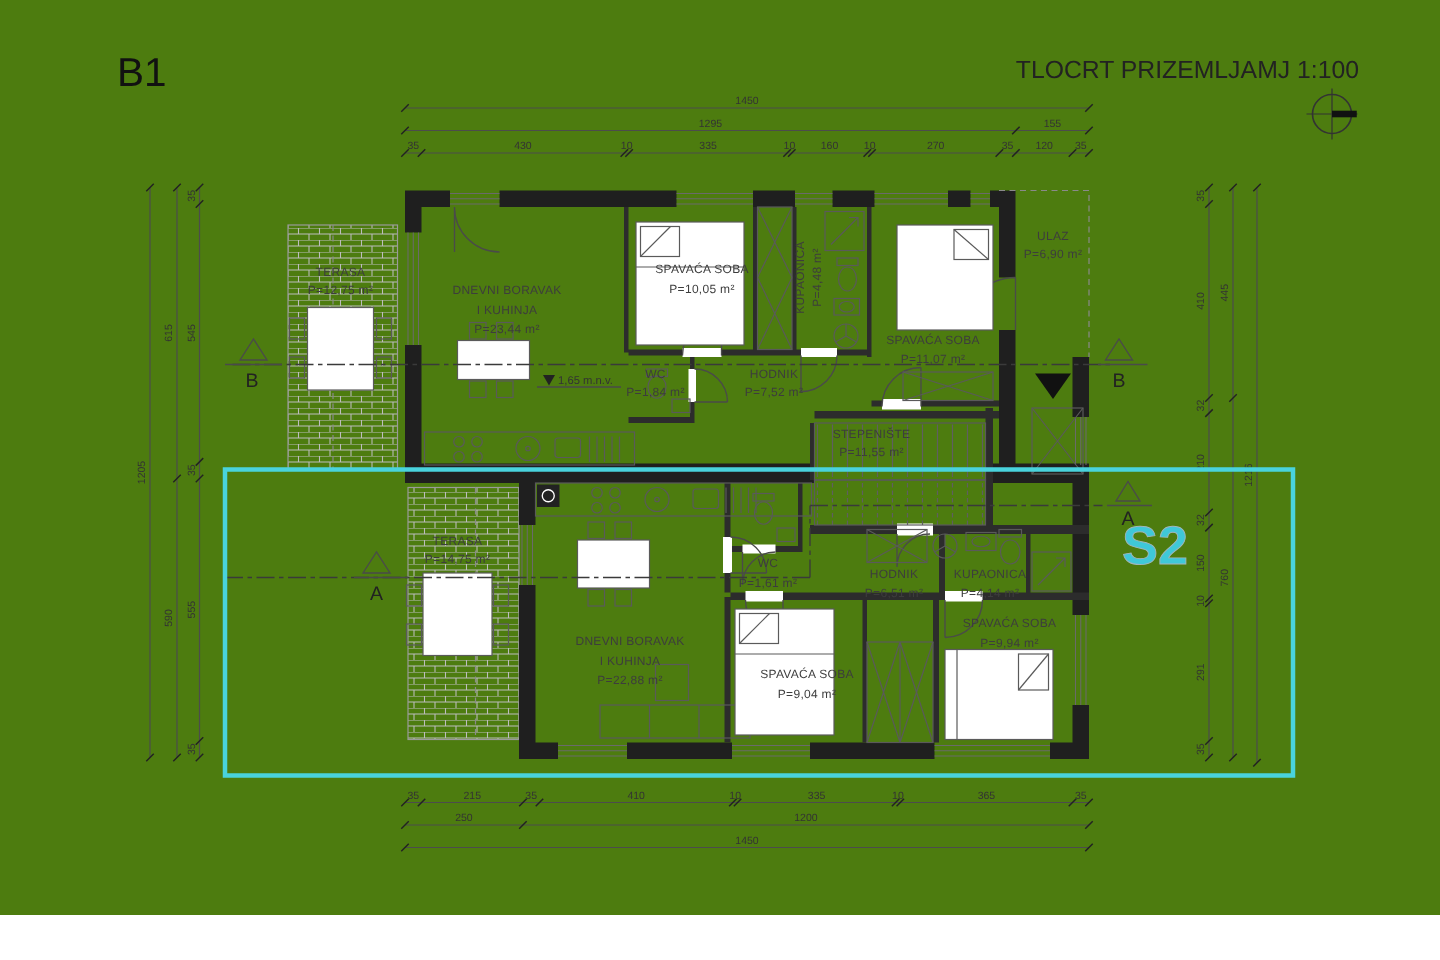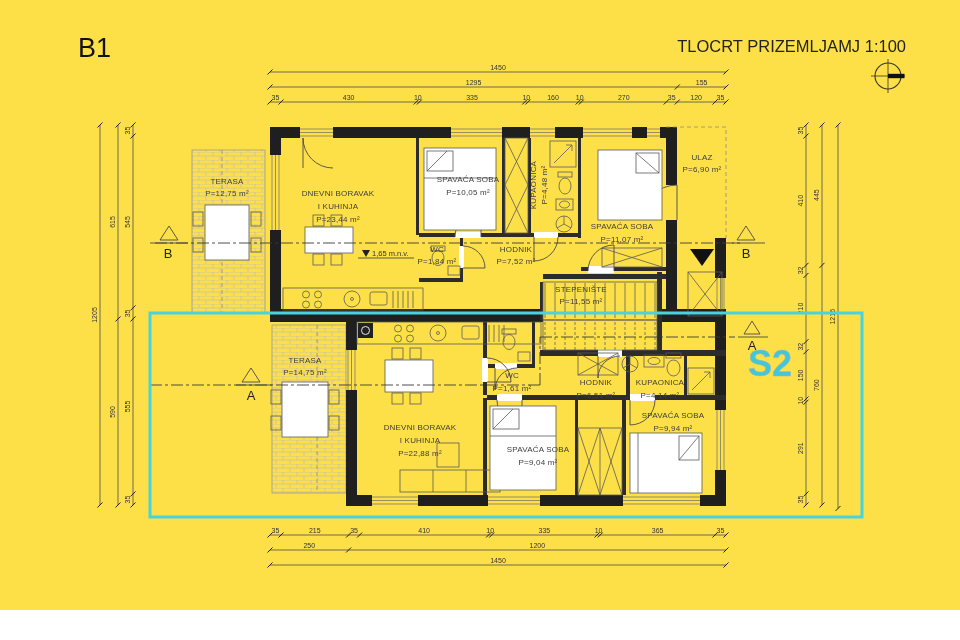--- a/index.html
+++ b/index.html
@@ -1,16 +1,16 @@
 <!DOCTYPE html>
 <html><head>
 <meta charset="utf-8">
 <style>
   html,body{margin:0;padding:0;background:#fff;}
-  .page{position:relative;width:960px;height:610px;background:#fde047;overflow:hidden;
+  .page{position:relative;width:960px;height:610px;background:#4d7c0f;overflow:hidden;
         font-family:"Liberation Sans", sans-serif;}
   svg{position:absolute;left:0;top:0;}
   svg text{font-family:"Liberation Sans", sans-serif;}
   .w{fill:#1f1f1f;}
   .tw{fill:#2c2c2c;}
   .gap{fill:#ffffff;}
   .ln{stroke:#4a4a4a;stroke-width:.9;fill:none;}
   .f{stroke:#5a5a5a;stroke-width:.8;fill:none;}
   .ff{stroke:#5a5a5a;stroke-width:.8;fill:#fff;}
   .gl{stroke:#6a6a6a;stroke-width:.7;fill:none;}

